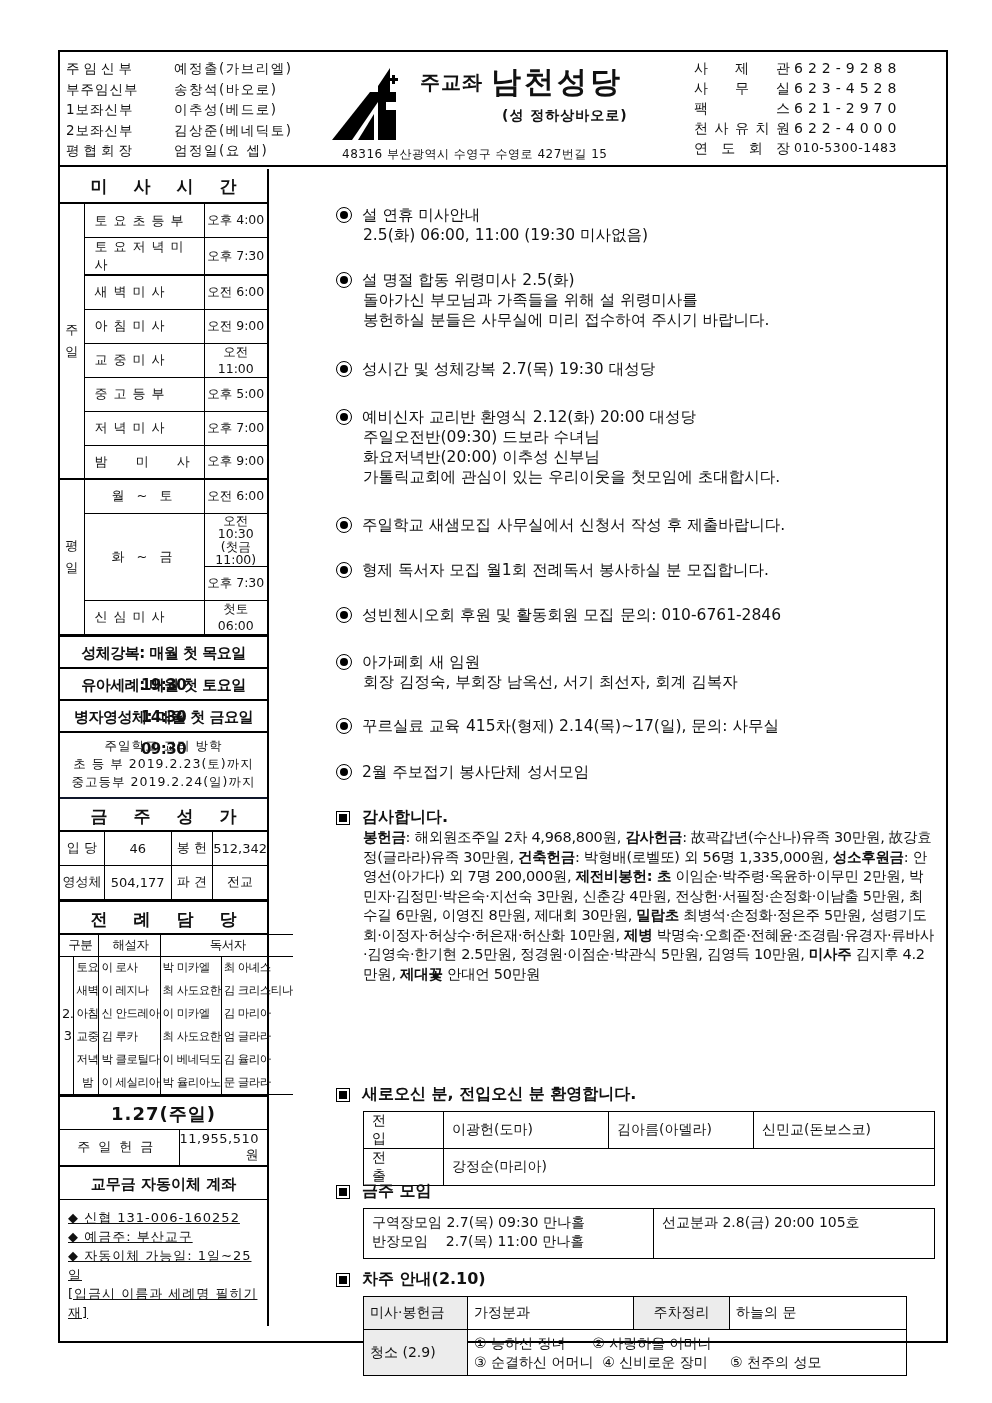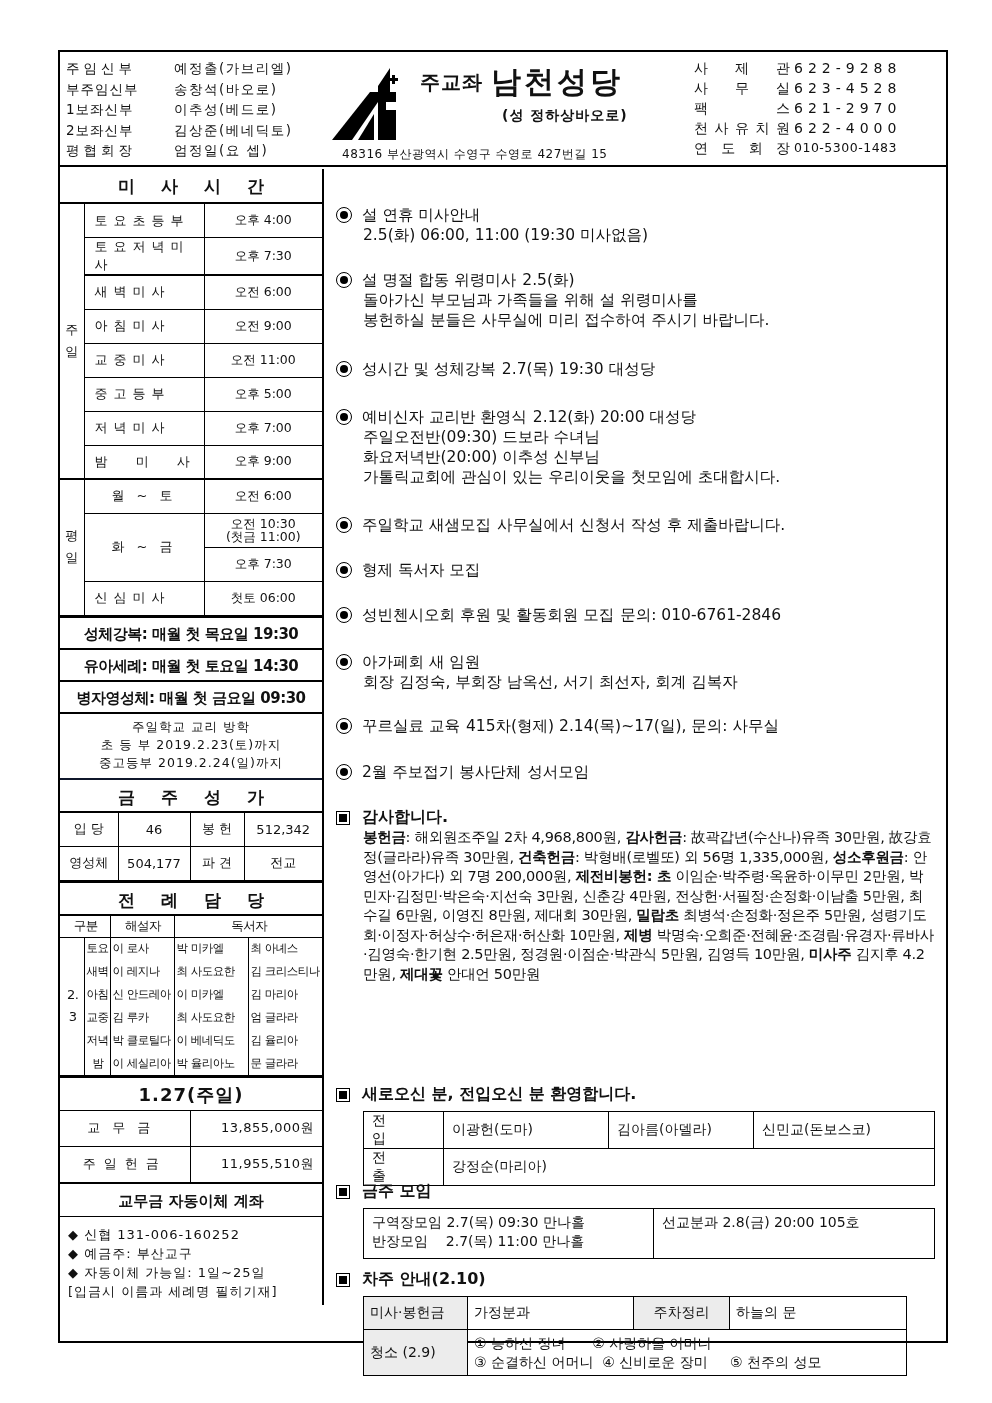--- a/index.html
+++ b/index.html
@@ -19,41 +19,41 @@
     .church .name { font-size: 30px; font-weight: bold; letter-spacing: 3px; vertical-align: middle; margin-left: 8px; }
     .church .patron { font-size: 14px; font-weight: bold; margin-top: 4px; margin-left: 82px; letter-spacing: 1px; }
     .address { position: absolute; left: 282px; top: 94px; font-size: 12px; letter-spacing: 0.5px; }
     .contacts { position: absolute; left: 634px; top: 6px; font-size: 14px; line-height: 20px; }
     .contacts .row { display: flex; white-space: nowrap; }
     .contacts .lab { width: 96px; display: flex; justify-content: space-between; }
     .contacts .num { letter-spacing: 5px; margin-left: 4px; }
     .contacts .num.small { letter-spacing: 0.5px; font-size: 12.5px; }
 
     
-    .left { position: absolute; left: 0; top: 117px; width: 264px; }
+    .left { position: absolute; left: 0; top: 117px; width: 209px; }
     .box { border-right: 2px solid #000; }
     table { border-collapse: collapse; width: 100%; }
     td { border: 1px solid #000; font-size: 13px; }
     .sec-title { font-size: 17px; font-weight: bold; text-align: center; letter-spacing: 26px; height: 34px; border-bottom: 1px solid #000; padding-left: 26px; line-height: 34px; }
     .mass td { height: 34px; }
     .mass .grp { width: 24px; text-align: center; font-size: 13px; line-height: 22px; }
     .mass .nm { width: 120px; padding-left: 10px; letter-spacing: 6px; }
     .mass .tm { text-align: center; font-size: 12.5px; border-radius: 11px; }
     .mass tr.thick td { border-top: 2px solid #000; }
     .bold-line { font-weight: bold; font-size: 15px; text-align: center; height: 32px; line-height: 32px; border-top: 2px solid #000; letter-spacing: -0.5px; }
     .school { border-top: 2px solid #000; font-size: 12.5px; text-align: center; line-height: 18px; padding: 4px 0 6px; letter-spacing: 1px; }
     .offering td { height: 34px; text-align: center; font-size: 13px; }
     .litany td { font-size: 11.5px; height: 23px; padding-left: 2px; white-space: nowrap; letter-spacing: -0.5px; }
     .litany tr.head td { text-align: center; font-size: 12.5px; height: 22px; }
     .date-title { border-top: 2px solid #000; font-size: 18px; font-weight: bold; text-align: center; height: 34px; line-height: 34px; letter-spacing: 1px; }
     .fin td { height: 36px; font-size: 13px; }
     .fin .l { text-align: center; letter-spacing: 12px; width: 130px; }
     .fin .r { text-align: right; padding-right: 8px; letter-spacing: 0.5px; }
     .account-title { font-size: 15px; font-weight: bold; text-align: center; height: 34px; line-height: 34px; border-top: 1px solid #000; border-bottom: 1px solid #000; }
-    .account { font-size: 13px; line-height: 19px; padding: 8px 4px 4px 8px; letter-spacing: 1px; }
+    .account { font-size: 13px; line-height: 19px; padding: 8px 4px 4px 8px; letter-spacing: 1px; text-decoration: underline; }
 
     
     .right { position: absolute; left: 266px; top: 117px; width: 620px; height: 1172px; }
     .notice { position: absolute; left: 10px; font-size: 15.5px; line-height: 20px; }
     .notice .head { display: flex; align-items: center; }
     .bullet { width: 16px; height: 16px; border: 1.5px solid #000; border-radius: 50%; display: inline-flex; align-items: center; justify-content: center; margin-right: 10px; flex-shrink: 0; }
     .bullet::after { content: ""; width: 8px; height: 8px; background: #000; border-radius: 50%; }
     .notice b { font-weight: normal; margin-right: 6px; }
     .notice .body { padding-left: 27px; white-space: nowrap; }
     .sq { width: 14px; height: 14px; border: 1.5px solid #000; display: inline-flex; align-items: center; justify-content: center; margin-right: 12px; flex-shrink: 0; }
@@ -296,24 +296,20 @@
             <td style="border-top:none">이 세실리아</td>
             <td style="border-top:none">박 율리아노</td>
             <td style="border-top:none;border-right:none">문 글라라</td>
           </tr>
     </tbody>
       </table>
 
     <div class="date-title">1.27(주일)</div>
     <table class="fin">
       <tbody>
-          <tr>
-            <td class="l" style="border-left:none">교무금</td>
-            <td class="r" style="border-right:none">13,855,000원</td>
-          </tr>
       <tr>
             <td class="l" style="border-left:none;letter-spacing:8px">주일헌금</td>
             <td class="r" style="border-right:none">11,955,510원</td>
           </tr>
     </tbody>
       </table>
     <div class="account-title">교무금 자동이체 계좌</div>
     <div class="account">
       <div>◆ 신협 131-006-160252</div>
       <div>◆ 예금주: 부산교구</div>
@@ -360,20 +356,21 @@
       <div class="head">
           <span class="bullet"></span>
           <b>주일학교 새샘모집</b>
           <span>사무실에서 신청서 작성 후 제출바랍니다.</span>
         </div>
     </div>
     <div class="notice" style="top:391px">
       <div class="head">
           <span class="bullet"></span>
           <b>형제 독서자 모집</b>
+          <span>월1회 전례독서 봉사하실 분 모집합니다.</span>
         </div>
     </div>
     <div class="notice" style="top:436px">
       <div class="head">
           <span class="bullet"></span>
           <b>성빈첸시오회 후원 및 활동회원 모집</b>
           <span>문의: 010-6761-2846</span>
         </div>
     </div>
     <div class="notice" style="top:483px">

